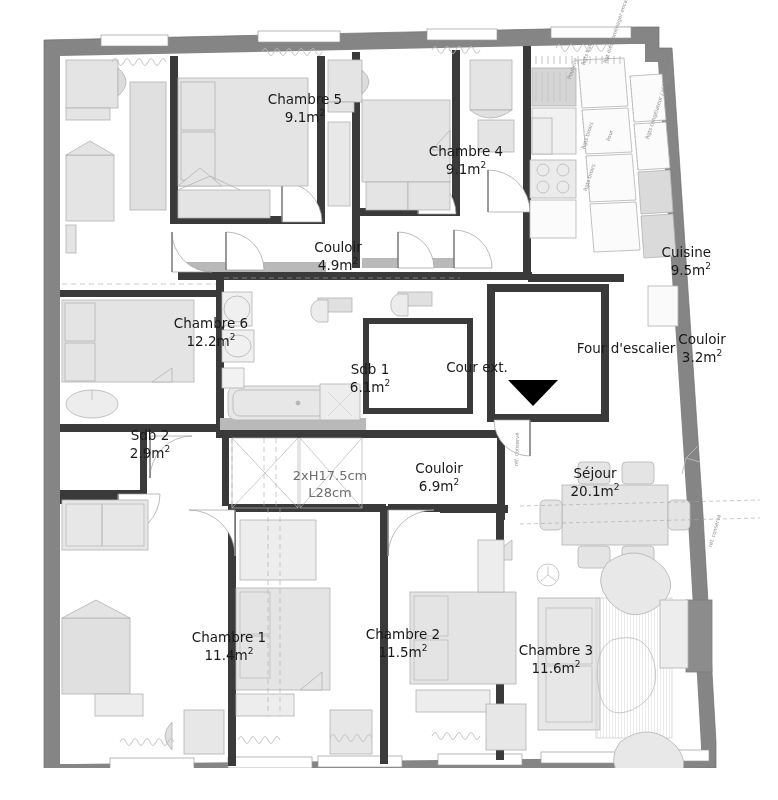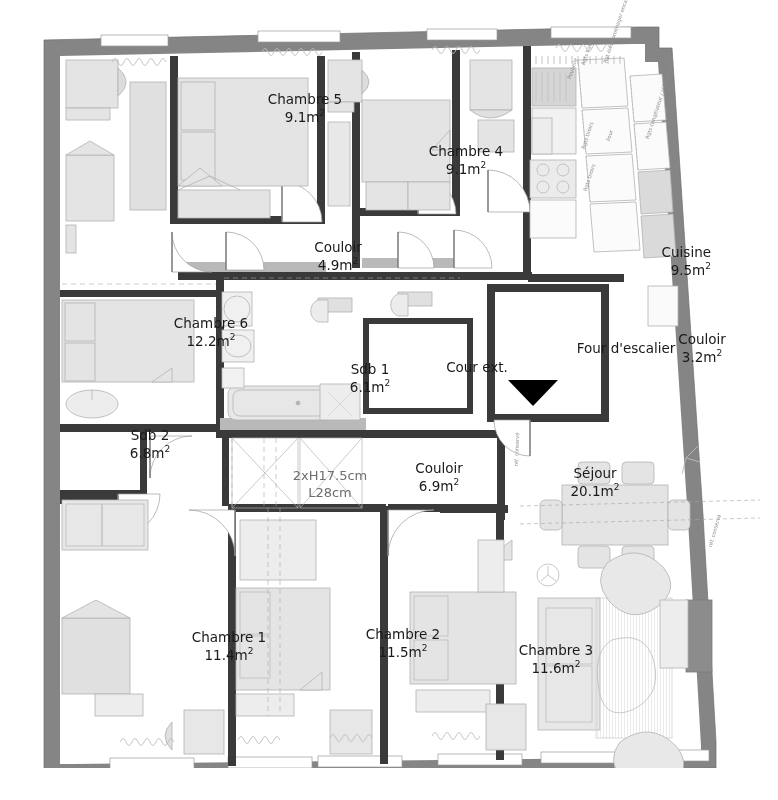--- a/index.html
+++ b/index.html
@@ -347,21 +347,21 @@
   <div class="lbl" style="left:325px;top:333px;width:90px;margin-top:29px;">
     <span class="nm">Sdb 1</span>
     <span class="ar"><span>6.1m</span><sup>2</sup></span>
   </div>
   <div class="lbl" style="left:652px;top:332px;width:100px;">
     <span class="nm">Couloir</span>
     <span class="ar"><span>3.2m</span><sup>2</sup></span>
   </div>
   <div class="lbl" style="left:105px;top:428px;width:90px;">
     <span class="nm">Sdb 2</span>
-    <span class="ar"><span>6.8m</span><sup>2</sup></span>
+    <span class="ar"><span>2.9m</span><sup>2</sup></span>
   </div>
   <div class="lbl" style="left:389px;top:461px;width:100px;">
     <span class="nm">Couloir</span>
     <span class="ar"><span>6.9m</span><sup>2</sup></span>
   </div>
   <div class="lbl" style="left:540px;top:466px;width:110px;text-align:center;">
     <span class="nm">Séjour</span>
     <span class="ar"><span>20.1m</span><sup>2</sup></span>
   </div>
   <div class="lbl" style="left:164px;top:630px;width:130px;text-align:center;">

